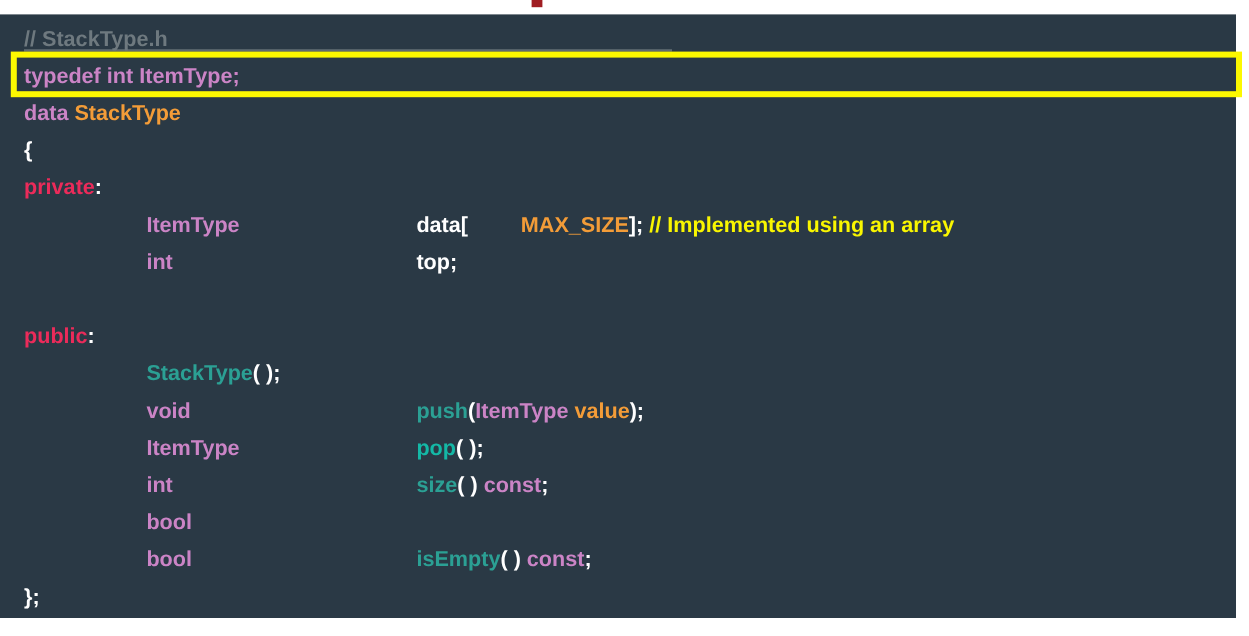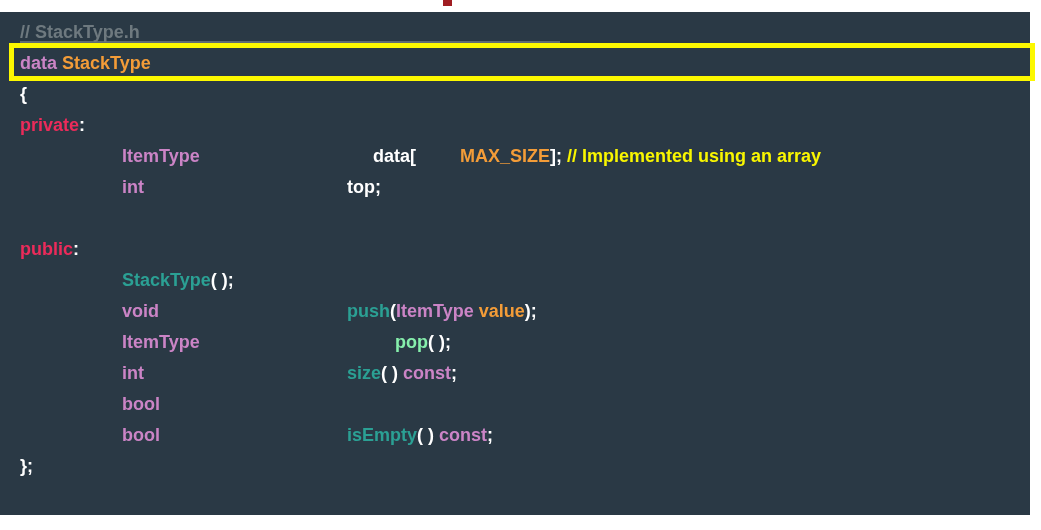--- a/index.html
+++ b/index.html
@@ -72,29 +72,30 @@
 <body>
 
 <div>
   <div class="top-red-mark" style="background: rgb(160, 29, 34);"></div>
 
   <div class="code-block" style="background: rgb(42, 57, 69);">
     <div class="comment-underline" style="background: rgb(95, 107, 114);"></div>
     <div class="highlight-box" style="border-color: rgb(252, 248, 0);"></div>
     <div class="code-lines">
         <div class="line"><span class="col col1"><span style="color: rgb(110, 121, 127);">// StackType.h</span></span></div>
+        <div class="line"><span class="col col1"><span style="color: rgb(203, 132, 198);">typedef int ItemType;</span></span></div>
         <div class="line"><span class="col col1"><span style="color: rgb(203, 132, 198);">data </span><span style="color: rgb(243, 156, 56);">StackType</span></span></div>
         <div class="line"><span class="col col1"><span style="color: rgb(255, 255, 255);">{</span></span></div>
         <div class="line"><span class="col col1"><span style="color: rgb(235, 43, 90);">private</span><span style="color: rgb(255, 255, 255);">:</span></span></div>
-        <div class="line"><span class="col col2"><span style="color: rgb(203, 132, 198);">ItemType</span></span><span class="col col3"><span style="color: rgb(255, 255, 255); margin-left: 26px;">data[</span><span style="color: rgb(243, 156, 56); margin-left: 44px;">MAX_SIZE</span><span style="color: rgb(255, 255, 255);">]; </span><span style="color: rgb(249, 246, 0);">// Implemented using an array</span></span></div>
+        <div class="line"><span class="col col2"><span style="color: rgb(203, 132, 198);">ItemType</span></span><span class="col col3"><span style="color: rgb(255, 255, 255);">data[</span><span style="color: rgb(243, 156, 56); margin-left: 44px;">MAX_SIZE</span><span style="color: rgb(255, 255, 255);">]; </span><span style="color: rgb(249, 246, 0);">// Implemented using an array</span></span></div>
         <div class="line"><span class="col col2"><span style="color: rgb(203, 132, 198);">int</span></span><span class="col col3"><span style="color: rgb(255, 255, 255);">top;</span></span></div>
         <div class="line"></div>
         <div class="line"><span class="col col1"><span style="color: rgb(235, 43, 90);">public</span><span style="color: rgb(255, 255, 255);">:</span></span></div>
         <div class="line"><span class="col col2"><span style="color: rgb(43, 160, 148);">StackType</span><span style="color: rgb(255, 255, 255);">( );</span></span></div>
         <div class="line"><span class="col col2"><span style="color: rgb(203, 132, 198);">void</span></span><span class="col col3"><span style="color: rgb(43, 160, 148);">push</span><span style="color: rgb(255, 255, 255);">(</span><span style="color: rgb(203, 132, 198);">ItemType </span><span style="color: rgb(243, 156, 56);">value</span><span style="color: rgb(255, 255, 255);">);</span></span></div>
-        <div class="line"><span class="col col2"><span style="color: rgb(203, 132, 198);">ItemType</span></span><span class="col col3"><span style="color: #86efac; margin-left: 48px;">pop</span><span style="color: rgb(255, 255, 255);">( );</span></span></div>
+        <div class="line"><span class="col col2"><span style="color: rgb(203, 132, 198);">ItemType</span></span><span class="col col3"><span style="color: #14b8a6;">pop</span><span style="color: rgb(255, 255, 255);">( );</span></span></div>
         <div class="line"><span class="col col2"><span style="color: rgb(203, 132, 198);">int</span></span><span class="col col3"><span style="color: rgb(43, 160, 148);">size</span><span style="color: rgb(255, 255, 255);">( ) </span><span style="color: rgb(203, 132, 198);">const</span><span style="color: rgb(255, 255, 255);">;</span></span></div>
         <div class="line"><span class="col col2"><span style="color: rgb(203, 132, 198);">bool</span></span></div>
         <div class="line"><span class="col col2"><span style="color: rgb(203, 132, 198);">bool</span></span><span class="col col3"><span style="color: rgb(43, 160, 148);">isEmpty</span><span style="color: rgb(255, 255, 255);">( ) </span><span style="color: rgb(203, 132, 198);">const</span><span style="color: rgb(255, 255, 255);">;</span></span></div>
         <div class="line"><span class="col col1"><span style="color: rgb(255, 255, 255);">};</span></span></div>
       </div>
   </div>
 </div>
 
 </body></html>

